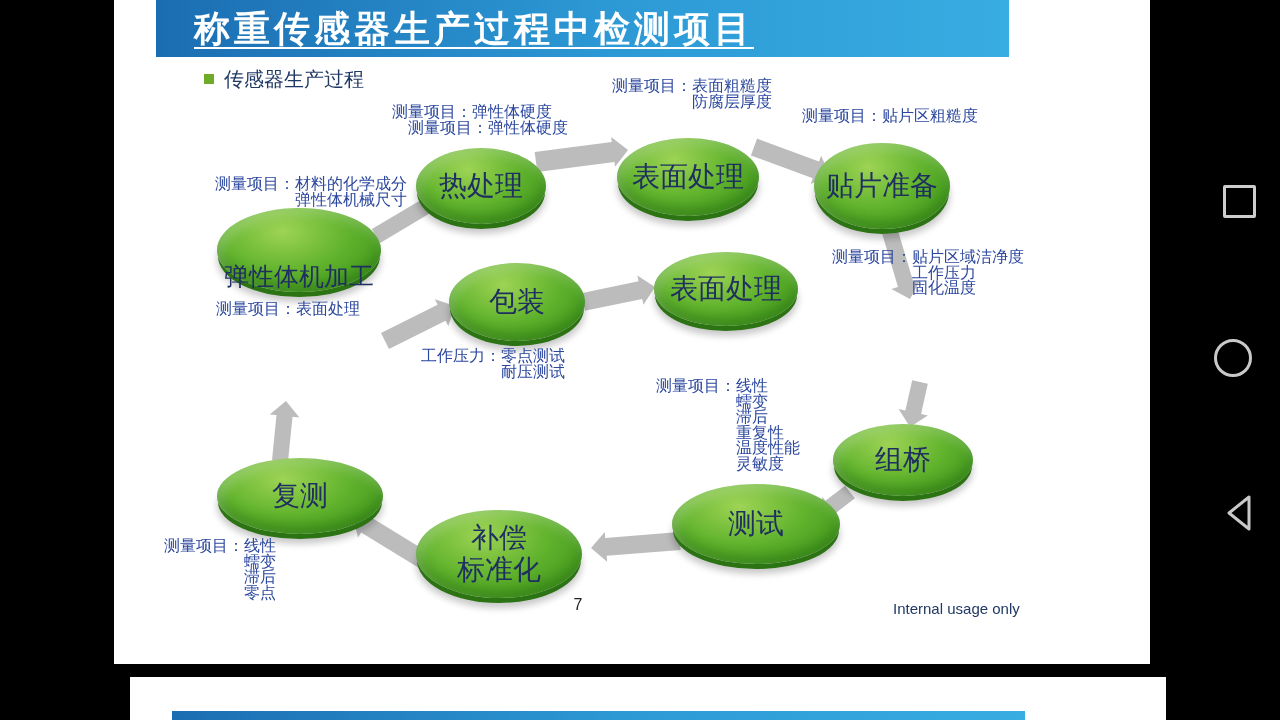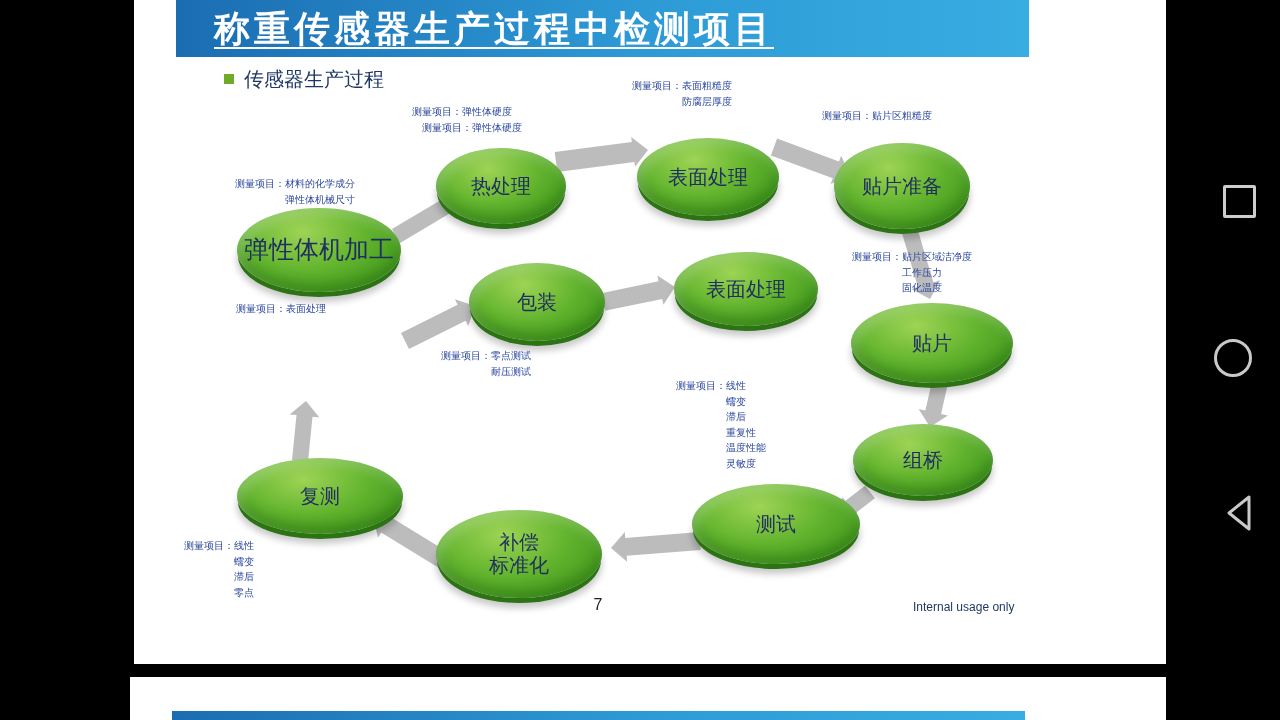--- a/index.html
+++ b/index.html
@@ -1,51 +1,51 @@
 <!DOCTYPE html>
 <html><head>
 <meta charset="utf-8">
 <style>
   html,body{margin:0;padding:0;background:#000;width:1280px;height:720px;overflow:hidden;
     font-family:"Liberation Sans", sans-serif;}
   .screen{position:relative;width:1280px;height:720px;background:#000;}
 
   
   .slide{position:absolute;background:#fff;}
-  .slide-main{left:134px;top:0;width:1036px;height:664px;}
+  .slide-main{left:114px;top:0;width:1036px;height:664px;}
   .slide-next{left:130px;top:677px;width:1036px;height:43px;}
 
   .title-bar{position:absolute;left:42px;top:0;width:853px;height:57px;
     background:linear-gradient(90deg,#1b6db2 0%,#2d9ad6 55%,#38ade2 100%);}
   .title-text{position:absolute;left:38px;top:5px;color:#fff;font-weight:bold;
     font-size:36px;letter-spacing:4px;font-family:"Liberation Serif",serif;
     text-decoration:underline;text-decoration-thickness:2px;text-underline-offset:6px;
     white-space:nowrap;}
 
   .bullet-row{position:absolute;left:90px;top:66px;height:26px;display:flex;align-items:center;}
   .bullet-square{width:10px;height:10px;background:#6faa28;margin-right:10px;}
   .bullet-text{color:#1f3864;font-size:20px;font-family:"Liberation Serif",serif;}
 
   #arrows{position:absolute;left:0;top:0;z-index:1;pointer-events:none;}
 
   .node{position:absolute;z-index:2;border-radius:50%;
     background:radial-gradient(ellipse at 40% 28%, #9ed455 0%, #63b42e 45%, #459c1e 78%, #3a8a19 100%);
     box-shadow:0 6px 0 -1px #2c7313, 0 10px 7px rgba(0,0,0,.22),
       inset 4px 6px 12px rgba(255,255,255,.25), inset 0 -8px 12px rgba(20,80,10,.30);
     display:flex;align-items:center;justify-content:center;}
-  .node-label{color:#1f3060;font-size:20px;font-family:"Liberation Serif",serif;
+  .node-label{color:#1f3060;font-size:28px;font-family:"Liberation Serif",serif;
     white-space:pre-line;text-align:center;line-height:1.15;}
   .node-label.big{font-size:25px;white-space:nowrap;}
 
-  .note{position:absolute;z-index:3;color:#2b479e;font-size:10px;line-height:15.5px;
+  .note{position:absolute;z-index:3;color:#2b479e;font-size:16px;line-height:15.5px;
     white-space:pre;font-family:"Liberation Serif",serif;}
 
   .page-number{position:absolute;left:452px;top:596px;width:24px;text-align:center;
     color:#222;font-size:16px;z-index:3;}
-  .footer-note{position:absolute;left:779px;top:600px;color:#1f3864;font-size:12px;z-index:3;}
+  .footer-note{position:absolute;left:779px;top:600px;color:#1f3864;font-size:15px;z-index:3;}
 
   .next-title-bar{position:absolute;left:42px;top:34px;width:853px;height:9px;
     background:linear-gradient(90deg,#1b6db2 0%,#2d9ad6 55%,#38ade2 100%);}
 
   
   .nav-bar{position:absolute;left:1166px;top:0;width:114px;height:720px;background:#000;}
   .nav-recents{position:absolute;left:57px;top:185px;width:27px;height:27px;
     border:3px solid #cdcdcd;border-radius:2px;cursor:pointer;}
   .nav-home{position:absolute;left:48px;top:339px;width:32px;height:32px;
     border:3px solid #c9c9c9;border-radius:50%;cursor:pointer;}
@@ -74,40 +74,37 @@
         <polygon points="768.3,234.3 784.0,286.9 777.3,288.9 796.0,299.0 806.1,280.3 799.4,282.3 783.7,229.7" fill="#bcbcbc"></polygon>
         <polygon points="798.2,380.3 791.4,410.6 784.6,409.1 796.0,427.0 813.9,415.6 807.1,414.1 813.8,383.7" fill="#bcbcbc"></polygon>
         <polygon points="731.1,485.7 711.4,500.7 708.4,496.8 706.0,515.0 724.2,517.4 721.2,513.4 740.9,498.3" fill="#bcbcbc"></polygon>
         <polygon points="565.3,532.0 491.2,537.9 490.8,531.9 477.0,548.0 493.1,561.8 492.7,555.8 566.7,550.0" fill="#bcbcbc"></polygon>
         <polygon points="315.7,553.3 256.5,517.1 259.6,512.0 239.0,517.0 244.0,537.6 247.1,532.5 306.3,568.7" fill="#bcbcbc"></polygon>
         <polygon points="174.0,461.8 178.5,416.7 185.4,417.4 172.0,401.0 155.6,414.4 162.5,415.1 158.0,460.2" fill="#bcbcbc"></polygon>
         <polygon points="275.0,349.0 331.6,320.8 334.3,326.1 341.0,306.0 320.9,299.3 323.6,304.7 267.0,333.0" fill="#bcbcbc"></polygon>
         <polygon points="470.8,310.8 528.2,298.9 529.4,304.7 541.0,287.0 523.3,275.4 524.5,281.2 467.2,293.2" fill="#bcbcbc"></polygon>
       </svg>
 
-    <div class="node" style="left:103px;top:208px;width:164px;height:84px;">
+    <div class="node" style="left:103px;top:208px;width:164px;height:84px;align-items:flex-end;">
       <span class="node-label big">弹性体机加工</span>
       </div>
     <div class="node" style="left:302px;top:148px;width:130px;height:76px;">
       <span class="node-label">热处理</span>
       </div>
     <div class="node" style="left:503px;top:138px;width:142px;height:78px;">
       <span class="node-label">表面处理</span>
       </div>
     <div class="node" style="left:700px;top:143px;width:136px;height:86px;">
       <span class="node-label">贴片准备</span>
       </div>
     <div class="node" style="left:335px;top:263px;width:136px;height:78px;">
       <span class="node-label">包装</span>
       </div>
     <div class="node" style="left:540px;top:252px;width:144px;height:74px;">
       <span class="node-label">表面处理</span>
-      </div>
-    <div class="node" style="left:717px;top:303px;width:162px;height:80px;">
-      <span class="node-label">贴片</span>
       </div>
     <div class="node" style="left:719px;top:424px;width:140px;height:72px;">
       <span class="node-label">组桥</span>
       </div>
     <div class="node" style="left:103px;top:458px;width:166px;height:76px;">
       <span class="node-label">复测</span>
       </div>
     <div class="node" style="left:558px;top:484px;width:168px;height:80px;">
       <span class="node-label">测试</span>
       </div>
@@ -126,21 +123,21 @@
     <div class="note" style="left:718px;top:249px;">测量项目：贴片区域洁净度
 　　　　　工作压力
 　　　　　固化温度</div>
     <div class="note" style="left:542px;top:378px;">测量项目：线性
 　　　　　蠕变
 　　　　　滞后
 　　　　　重复性
 　　　　　温度性能
 　　　　　灵敏度</div>
     <div class="note" style="left:102px;top:301px;">测量项目：表面处理</div>
-    <div class="note" style="left:307px;top:348px;">测量项目：零点测试
+    <div class="note" style="left:307px;top:348px;">工作压力：零点测试
 　　　　　耐压测试</div>
     <div class="note" style="left:50px;top:538px;">测量项目：线性
 　　　　　蠕变
 　　　　　滞后
 　　　　　零点</div>
 
     <div class="page-number">7</div>
     <div class="footer-note">Internal usage only</div>
   </div>
 

